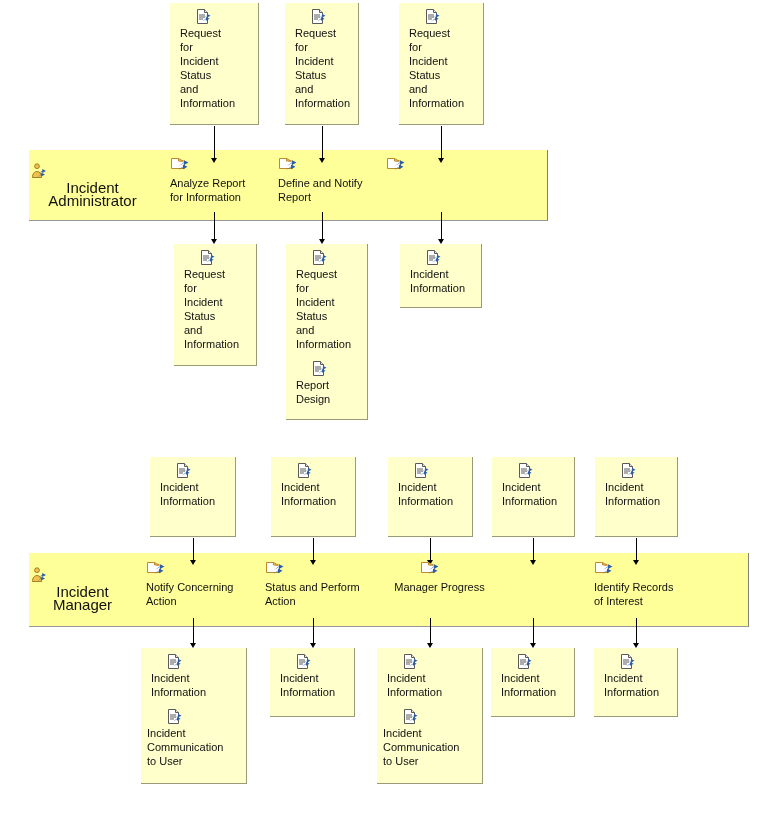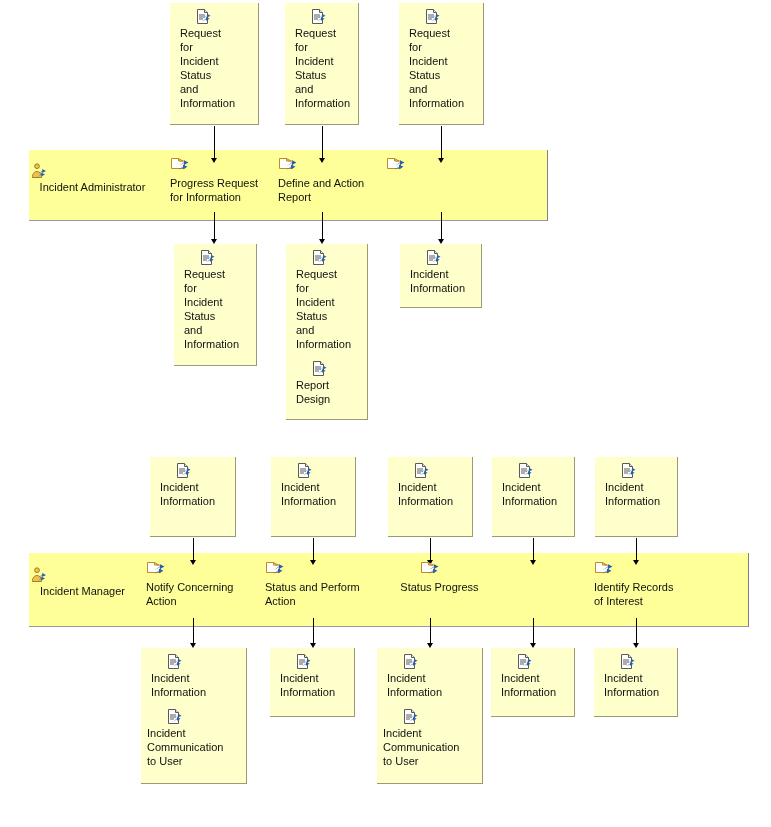--- a/index.html
+++ b/index.html
@@ -35,21 +35,21 @@
   .node .lbl{
     display:block;line-height:14px;font-size:11px;color:#111111;
     white-space:pre-line;
   }
 
   
   .role{
     position:absolute;text-align:center;
   }
   .role .ico{display:block;margin:0 auto 1px auto;}
-  .role .lbl{display:block;font-size:11px;line-height:13px;color:#111111;white-space:pre-line;}
+  .role .lbl{display:block;font-size:15px;line-height:13px;color:#111111;white-space:pre-line;}
 
   
   .act{ position:absolute; }
   .act .ico{display:block;margin-bottom:1px;}
   .act .lbl{display:block;font-size:11px;line-height:14px;color:#111111;white-space:pre-line;}
 
   
   .conn{position:absolute;background:#000000;width:1px;}
   .arrow{
     position:absolute;width:0;height:0;
@@ -169,36 +169,36 @@
         <path d="M34.5 1" fill="none"></path>
         <path d="M36.5 2" fill="none"></path>
         <path d="M36.5 3" fill="none"></path>
         <path d="M8.5 0.5h-7v10h13v-7.5l-4.5 0z" fill="#ffffff" stroke="#c08a28" stroke-width="1"></path>
         <path d="M8.5 0.5l0 2.5 4.5 0z" fill="#f5c98a" stroke="#c08a28" stroke-width="1"></path>
         <path d="M9 8l5-3 0 2 4.5-2.4-4.5-2.4 0 2z" fill="#2b5fa8"></path>
         <path d="M8 12.2l5-3 0 2 4.5-2.4-4.5-2.4 0 2z" fill="#2b5fa8"></path>
       </g>
         </svg>
     </span>
-    <span class="lbl">Progress Request
+    <span class="lbl">Analyze Report
 for Information</span>
   </div>
 
   <div class="act" style="left:278px;top:158px;width:100px;">
     <span class="ico">
       <svg width="24" height="17" viewBox="0 0 24 17">
           <g>
         <path d="M8.5 0.5h-7v10h13v-7.5l-4.5 0z" fill="#ffffff" stroke="#c08a28" stroke-width="1"></path>
         <path d="M8.5 0.5l0 2.5 4.5 0z" fill="#f5c98a" stroke="#c08a28" stroke-width="1"></path>
         <path d="M9 8l5-3 0 2 4.5-2.4-4.5-2.4 0 2z" fill="#2b5fa8"></path>
         <path d="M8 12.2l5-3 0 2 4.5-2.4-4.5-2.4 0 2z" fill="#2b5fa8"></path>
       </g>
         </svg>
     </span>
-    <span class="lbl">Define and Action
+    <span class="lbl">Define and Notify
 Report</span>
   </div>
 
   <div class="act" style="left:386px;top:158px;width:125px;">
     <span class="ico">
       <svg width="24" height="17" viewBox="0 0 24 17">
           <g>
         <path d="M8.5 0.5h-7v10h13v-7.5l-4.5 0z" fill="#ffffff" stroke="#c08a28" stroke-width="1"></path>
         <path d="M8.5 0.5l0 2.5 4.5 0z" fill="#f5c98a" stroke="#c08a28" stroke-width="1"></path>
         <path d="M9 8l5-3 0 2 4.5-2.4-4.5-2.4 0 2z" fill="#2b5fa8"></path>
@@ -461,21 +461,21 @@
     <span class="ico">
       <svg width="24" height="17" viewBox="0 0 24 17">
           <g>
         <path d="M8.5 0.5h-7v10h13v-7.5l-4.5 0z" fill="#ffffff" stroke="#c08a28" stroke-width="1"></path>
         <path d="M8.5 0.5l0 2.5 4.5 0z" fill="#f5c98a" stroke="#c08a28" stroke-width="1"></path>
         <path d="M9 8l5-3 0 2 4.5-2.4-4.5-2.4 0 2z" fill="#2b5fa8"></path>
         <path d="M8 12.2l5-3 0 2 4.5-2.4-4.5-2.4 0 2z" fill="#2b5fa8"></path>
       </g>
         </svg>
     </span>
-    <span class="lbl" style="margin-left:-33px;width:105px;text-align:center;">Status Progress</span>
+    <span class="lbl" style="margin-left:-33px;width:105px;text-align:center;">Manager Progress</span>
   </div>
 
 
   <div class="act" style="left:594px;top:562px;width:100px;">
     <span class="ico">
       <svg width="24" height="17" viewBox="0 0 24 17">
           <g>
         <path d="M8.5 0.5h-7v10h13v-7.5l-4.5 0z" fill="#ffffff" stroke="#c08a28" stroke-width="1"></path>
         <path d="M8.5 0.5l0 2.5 4.5 0z" fill="#f5c98a" stroke="#c08a28" stroke-width="1"></path>
         <path d="M9 8l5-3 0 2 4.5-2.4-4.5-2.4 0 2z" fill="#2b5fa8"></path>

